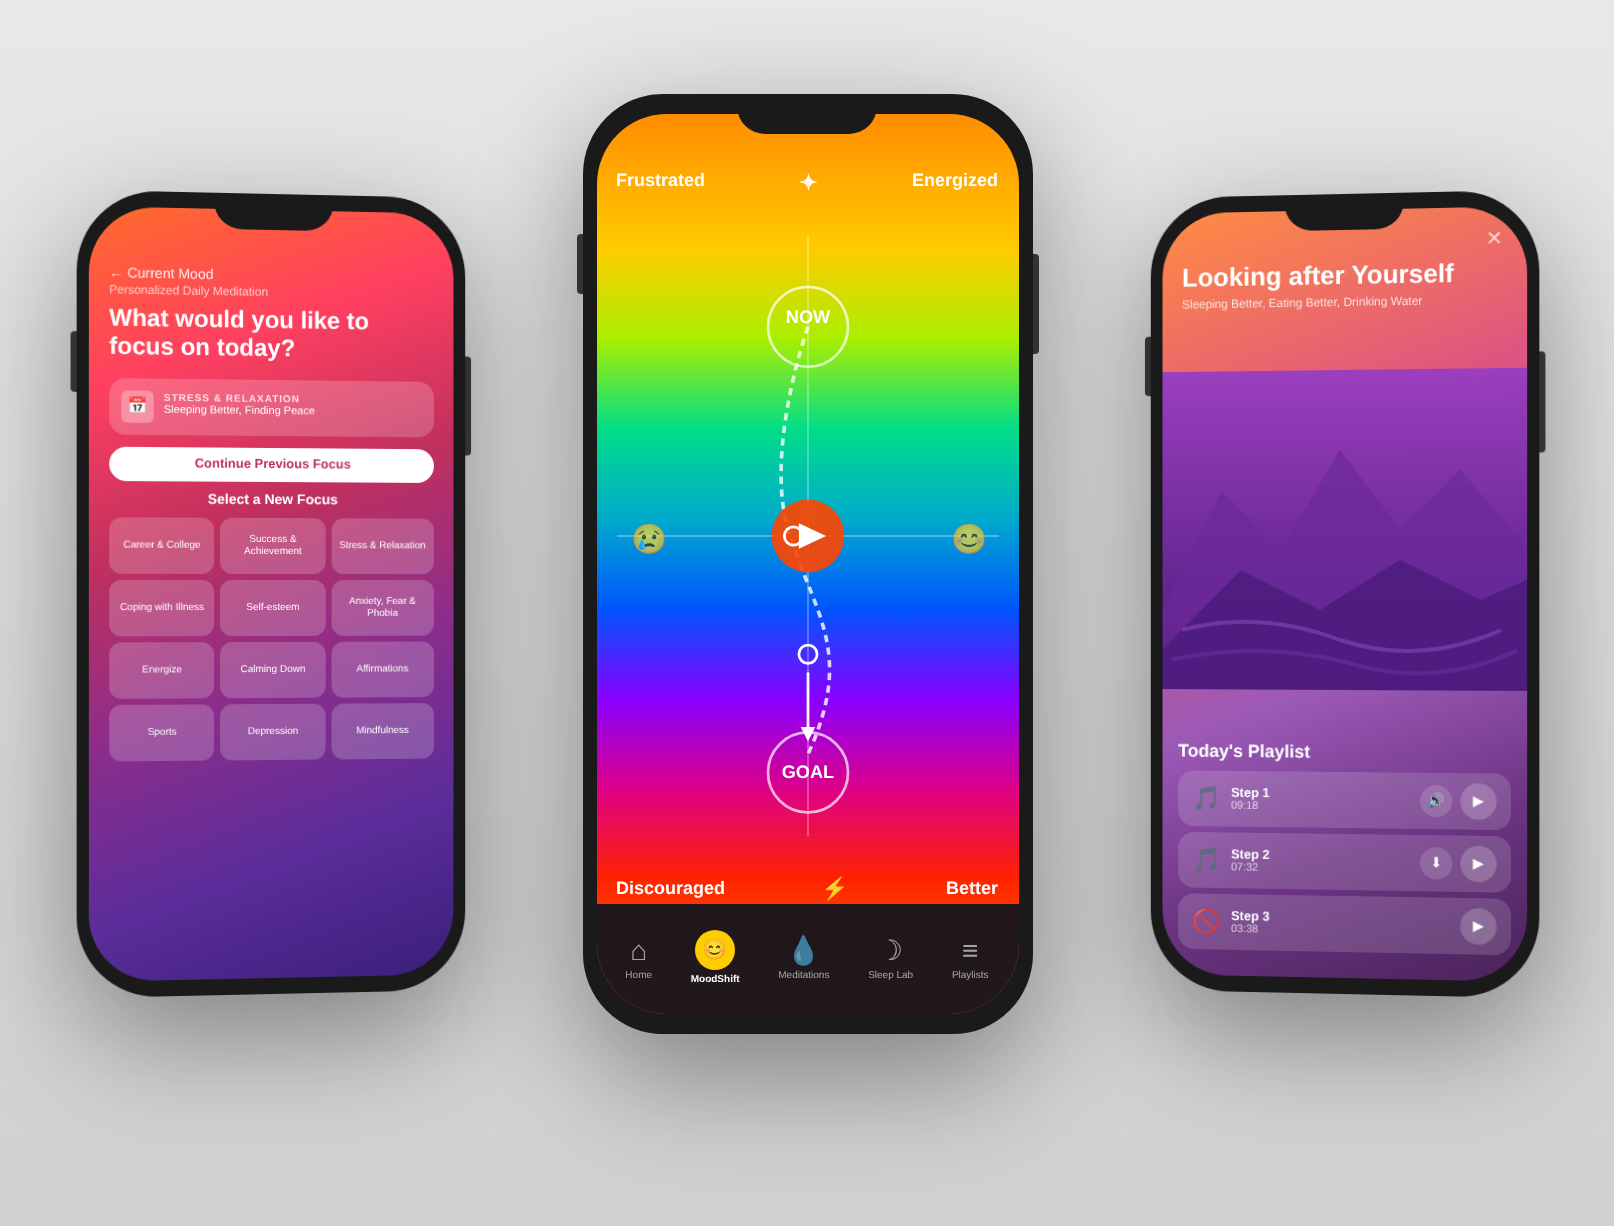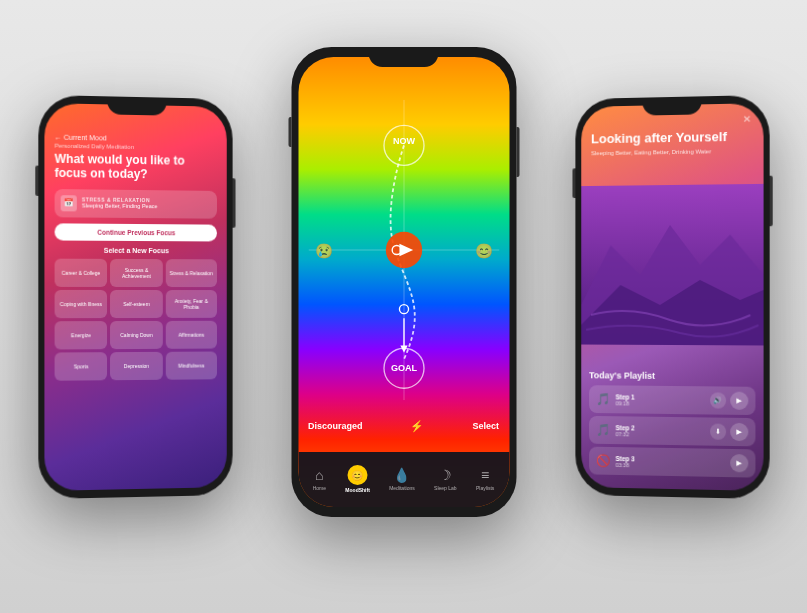--- a/index.html
+++ b/index.html
@@ -415,20 +415,25 @@
             <div class="focus-item">Mindfulness</div>
           </div>
         </div>
       </div>
     </div>
 
     <div class="phone phone-center">
       <div class="notch"></div>
       <div class="phone-screen">
         <div class="center-content">
+          <div class="mood-labels-top">
+            <span>Frustrated</span>
+            <span style="font-size:11px; opacity:0.9;">✦</span>
+            <span>Energized</span>
+          </div>
 
           <div class="mood-chart-area">
             <svg viewBox="0 0 210 330">
 
               <line x1="105" y1="0" x2="105" y2="330" stroke="rgba(255,255,255,0.3)" stroke-width="1"></line>
               <line x1="0" y1="165" x2="210" y2="165" stroke="rgba(255,255,255,0.3)" stroke-width="1"></line>
 
               <path d="M 105 50 C 105 50, 80 120, 95 165 C 110 210, 130 230, 105 285" fill="none" stroke="white" stroke-width="2" stroke-dasharray="4,3" opacity="0.8"></path>
 
               <circle cx="105" cy="50" r="22" fill="none" stroke="rgba(255,255,255,0.7)" stroke-width="1.5"></circle>
@@ -450,21 +455,21 @@
 
               <text x="184" y="172" fill="rgba(255,255,255,0.7)" font-size="16">😊</text>
 
               <circle cx="105" cy="165" r="3" fill="white" opacity="0.6"></circle>
             </svg>
           </div>
 
           <div class="mood-labels-bottom">
             <span>Discouraged</span>
             <span style="font-size:11px;">⚡</span>
-            <span>Select</span>
+            <span>Better</span>
           </div>
 
           <div class="bottom-nav">
             <div class="nav-item">
               <div class="nav-icon">⌂</div>
               <span style="font-size:5px; color:rgba(255,255,255,0.6);">Home</span>
             </div>
             <div class="nav-item active">
               <div class="nav-badge">
                 <span style="font-size:10px;">😊</span>

